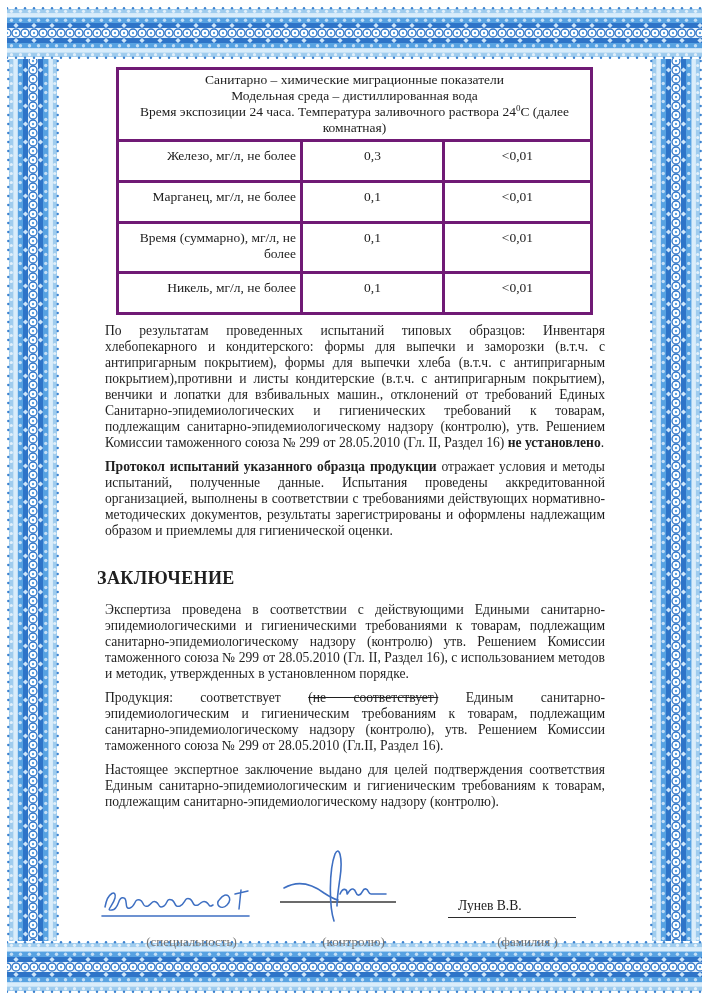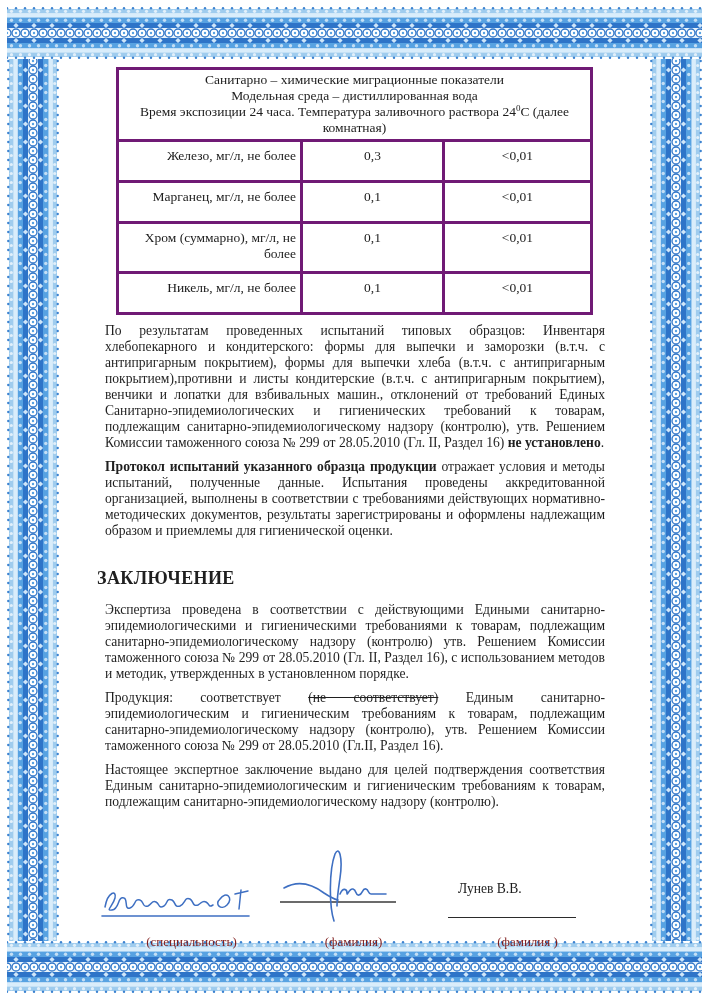--- a/index.html
+++ b/index.html
@@ -42,26 +42,26 @@
   b.lead{font-weight:bold;}
   .strike{text-decoration:line-through;}
   .sig-row{
     display:flex;align-items:flex-end;
     margin-top:34px;margin-left:3px;
   }
   .sig-col{display:flex;flex-direction:column;align-items:center;}
   .sig-col.c2{margin-left:26px;}
   .sig-col.c3{margin-left:50px;}
   .sig-label{
-    font-size:13px;line-height:16px;color:#7f1d1d;
+    font-size:13px;line-height:16px;color:#737373;
     margin-top:12px;white-space:nowrap;margin-left:31px;
   }
   .sig-name{
     width:118px;font-size:13.6px;color:#1c1c1c;
-    padding:0 0 20px 10px;border-bottom:1.6px solid #2b2b2b;
+    padding:0 0 3px 10px;border-bottom:1.6px solid #2b2b2b;
     white-space:nowrap;
   }
   .c3 .sig-label{margin-top:16px;}
 </style>
 </head>
 <body>
 
 <div class="page">
 
   <svg class="border-svg" width="709" height="1000" viewBox="0 0 709 1000" xmlns="http://www.w3.org/2000/svg" xmlns:xlink="http://www.w3.org/1999/xlink">
@@ -139,21 +139,21 @@
           <td class="par">Железо, мг/л, не более</td>
           <td class="val">0,3</td>
           <td class="val">&lt;0,01</td>
         </tr>
         <tr>
           <td class="par">Марганец, мг/л, не более</td>
           <td class="val">0,1</td>
           <td class="val">&lt;0,01</td>
         </tr>
         <tr>
-          <td class="par">Хром (суммарно), мг/л, не более</td>
+          <td class="par">Время (суммарно), мг/л, не более</td>
           <td class="val">0,1</td>
           <td class="val">&lt;0,01</td>
         </tr>
         <tr>
           <td class="par">Никель, мг/л, не более</td>
           <td class="val">0,1</td>
           <td class="val">&lt;0,01</td>
         </tr>
       </tbody>
     </table>
@@ -186,21 +186,21 @@
 
       <div class="sig-col c2">
         <svg width="120" height="78" viewBox="0 0 120 78" xmlns="http://www.w3.org/2000/svg">
           <path d="M2 58 L118 58" fill="none" stroke="#3a3a3a" stroke-width="1.6"></path>
           <g fill="none" stroke="#3e6fc2" stroke-width="1.6" stroke-linecap="round">
             <path d="M6 44 C20 36 34 40 46 49 C52 53 56 55 60 56"></path>
             <path d="M56 77 C51 62 51 26 57 10 C61 1 65 13 62 34 C60 48 59 54 59 62"></path>
             <path d="M62 50 C65 43 69 45 69 49 C69 53 71 44 75 45 C79 46 77 52 81 51 C85 50 84 44 88 45 C91 46 90 50 93 50 L108 50"></path>
           </g>
         </svg>
-        <div class="sig-label">(фамилия)</div>
+        <div class="sig-label">(контролю)</div>
       </div>
 
       <div class="sig-col c3">
         <div class="sig-name">Лунев В.В.</div>
         <div class="sig-label">(фамилия )</div>
       </div>
 
     </div>
 
   </div>

